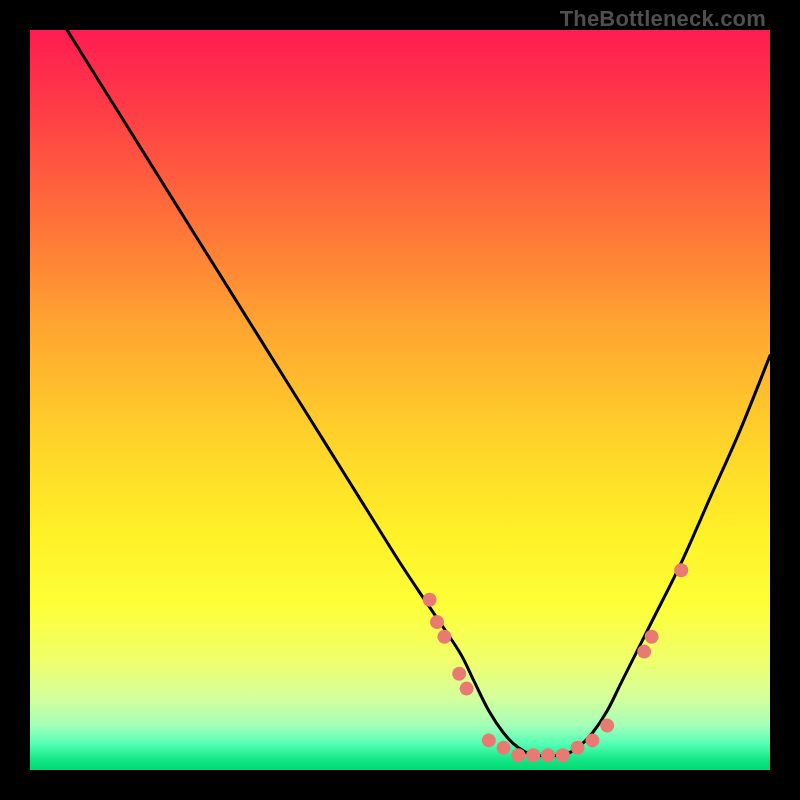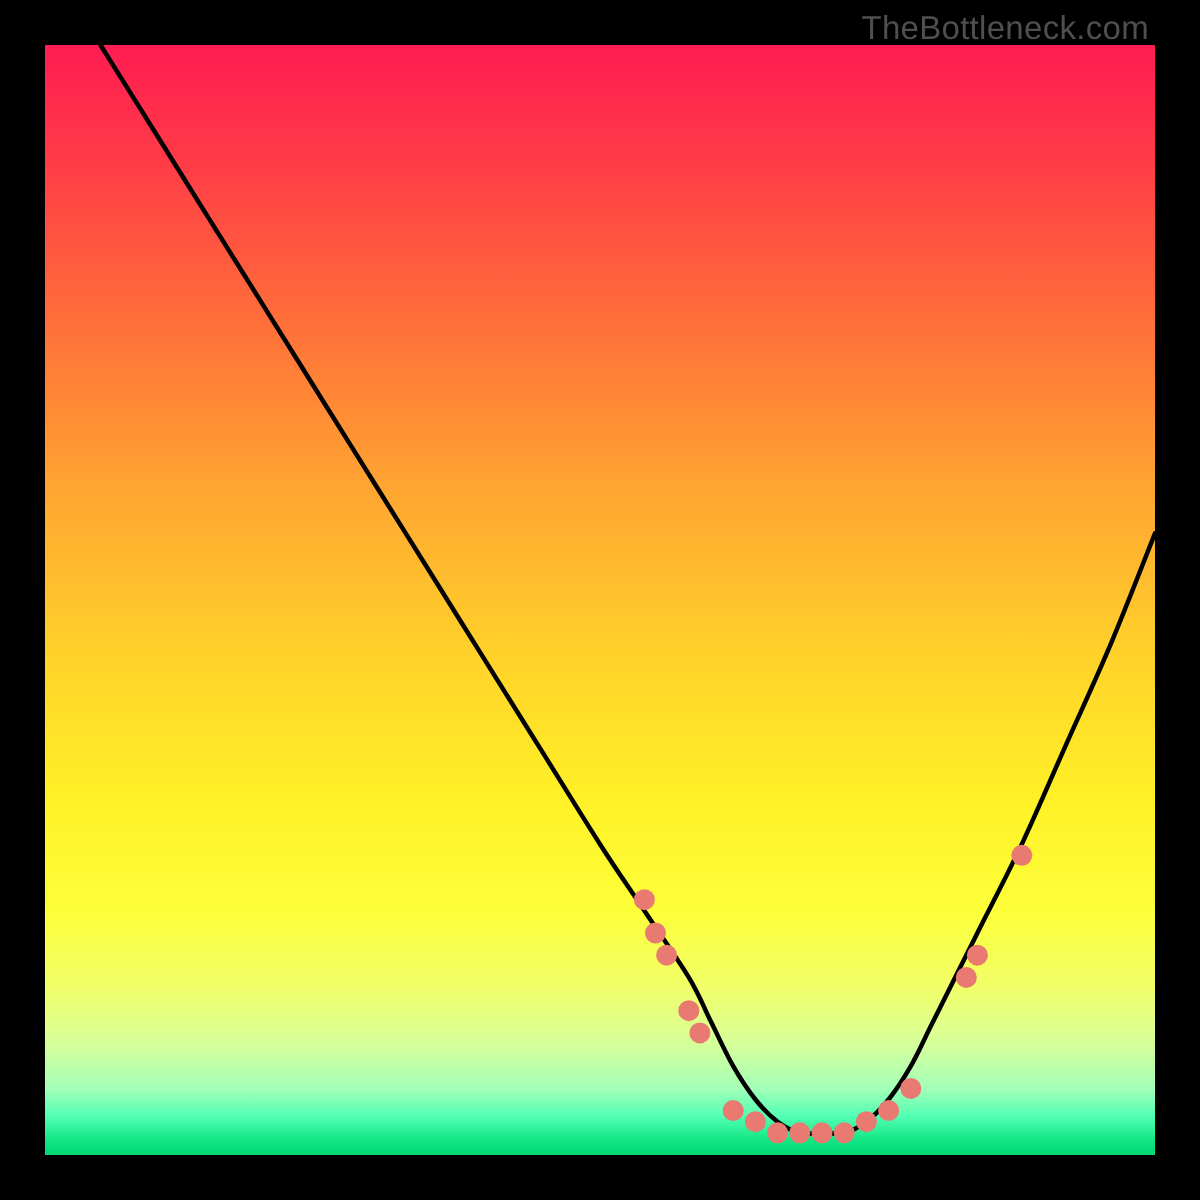--- a/index.html
+++ b/index.html
@@ -40,21 +40,21 @@
     top: 0;
     width: 740px;
     height: 740px;
   }
   .watermark {
     position: absolute;
     top: 6px;
     right: 34px;
     color: #4f4f4f;
     font-size: 22px;
-    font-weight: 400;
+    font-weight: 700;
     letter-spacing: 0.2px;
   }
 </style>
 </head>
 <body>
 
 <div class="watermark">TheBottleneck.com</div>
 
 <div class="frame">
   <div class="plot-area">

